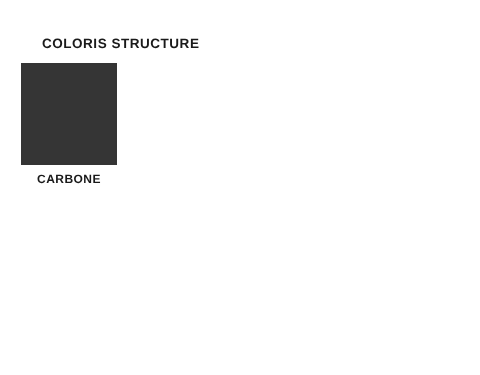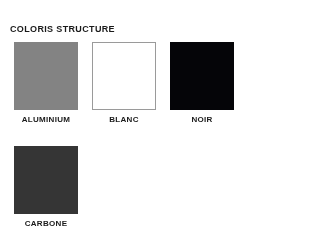--- a/index.html
+++ b/index.html
@@ -16,21 +16,21 @@
   }
   .sheet {
     position: relative;
     width: 250px;
     height: 250px;
     background: #ffffff;
     box-sizing: border-box;
   }
   .panel-title {
     position: absolute;
-    left: 10px;
+    left: 28px;
     top: 24px;
     font-size: 9px;
     font-weight: bold;
     letter-spacing: 0.35px;
     color: #1a1a1a;
     line-height: 11px;
     white-space: nowrap;
   }
   .swatch-grid {
     position: absolute;
@@ -77,38 +77,20 @@
 </style>
 </head>
 <body>
 
 <div class="sheet" style="background: rgb(255, 255, 255);">
 
   <div class="panel-title">COLORIS STRUCTURE</div>
 
   <div class="swatch-grid">
 
-    <div class="swatch-row">
-
-      <div class="swatch-cell">
-        <span class="swatch-chip" id="chip-0-0" style="background: rgb(131, 131, 131); border: 1px solid rgb(131, 131, 131);"></span>
-        <span class="swatch-label">ALUMINIUM</span>
-      </div>
-
-      <div class="swatch-cell">
-        <span class="swatch-chip" id="chip-0-1" style="background: rgb(255, 255, 255); border: 1px solid rgb(154, 154, 154);"></span>
-        <span class="swatch-label">BLANC</span>
-      </div>
-
-      <div class="swatch-cell">
-        <span class="swatch-chip" id="chip-0-2" style="background: rgb(5, 5, 8); border: 1px solid rgb(5, 5, 8);"></span>
-        <span class="swatch-label">NOIR</span>
-      </div>
-
-    </div>
 
     <div class="swatch-row">
 
       <div class="swatch-cell">
         <span class="swatch-chip" id="chip-1-0" style="background: rgb(53, 53, 53); border: 1px solid rgb(53, 53, 53);"></span>
         <span class="swatch-label">CARBONE</span>
       </div>
 
     </div>
 

